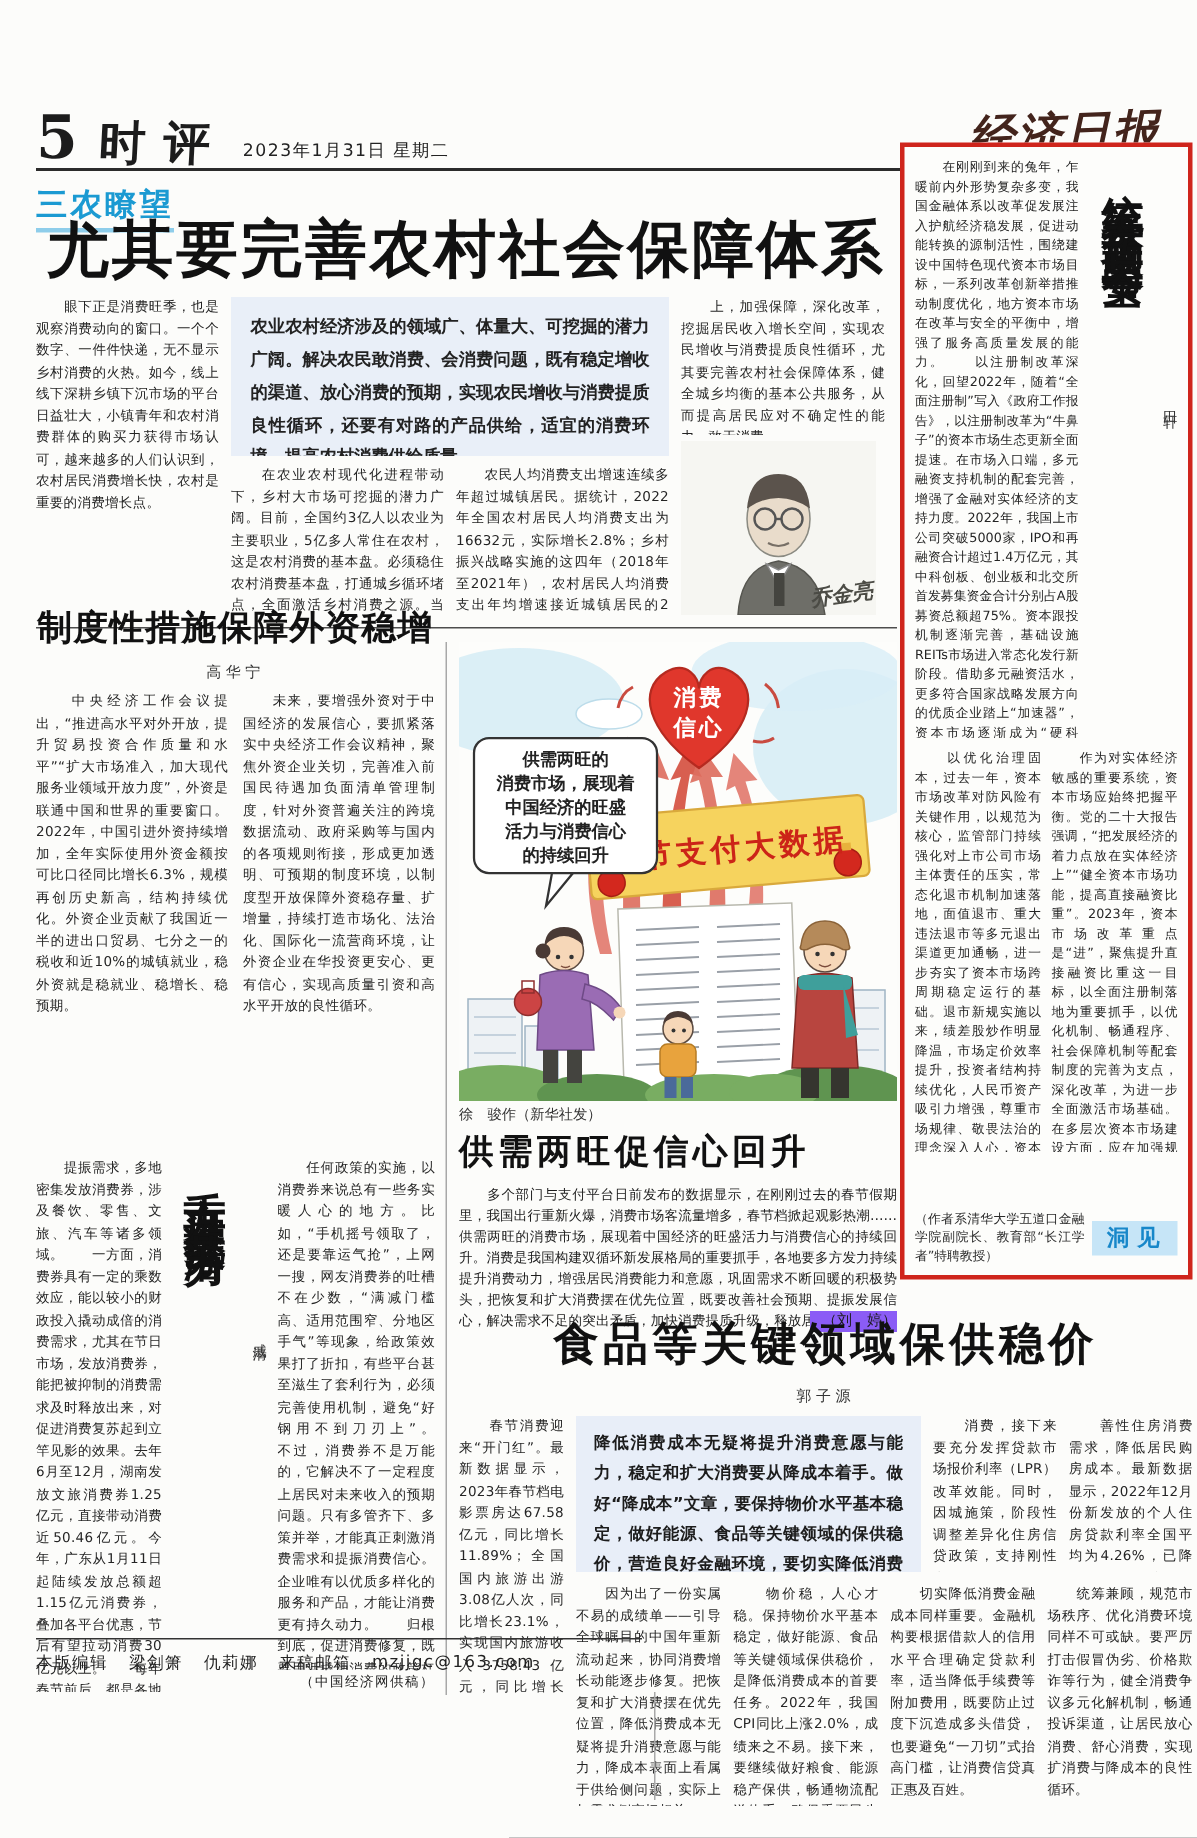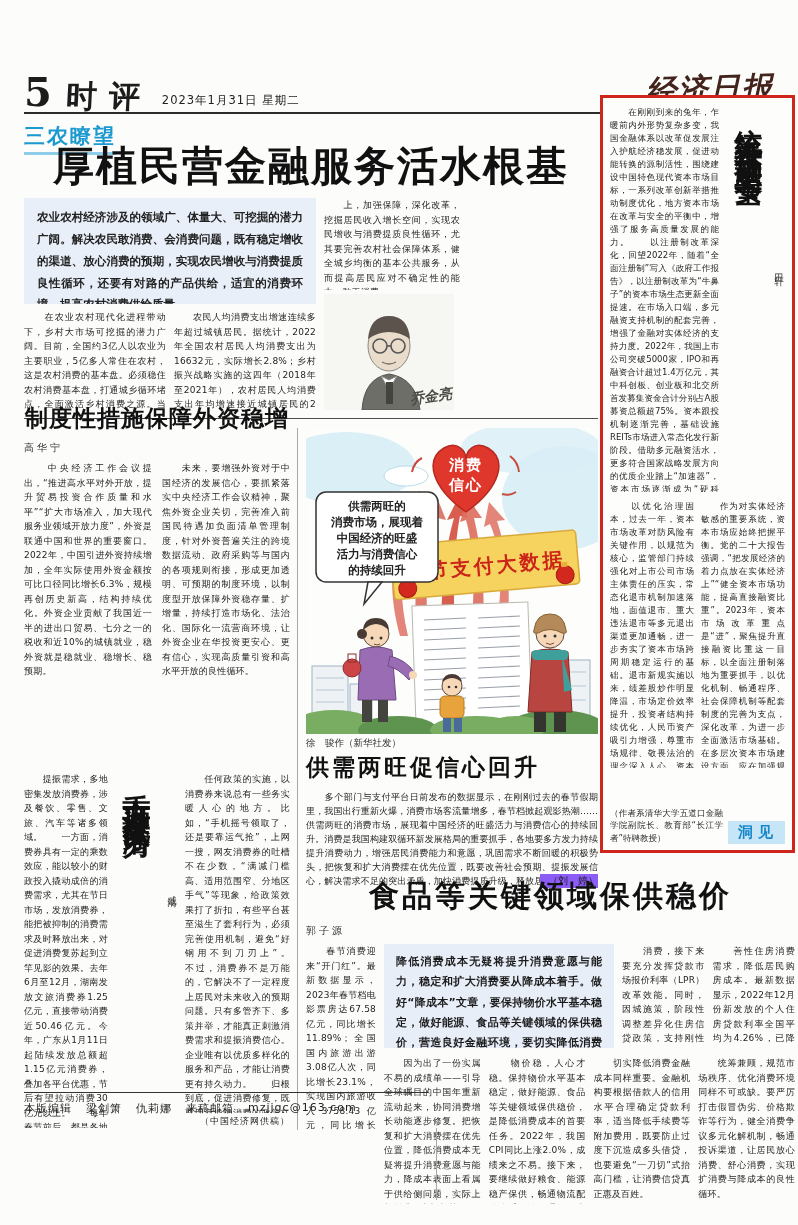--- a/index.html
+++ b/index.html
@@ -33,21 +33,21 @@
   .mc-mid-cols>div{flex:1;}
   .mc-col4{width:136px;display:flex;flex-direction:column;}
   .portrait{margin-top:4px;width:130px;height:116px;background:#f6f6f2;position:relative;}
   .sig{position:absolute;right:2px;bottom:4px;font-family:"DejaVu Serif",serif;font-style:italic;
        font-size:14px;color:#4b4b45;transform:rotate(-8deg);font-weight:bold;}
   .hr1{position:absolute;left:24px;top:418px;width:574px;border-top:1px solid #4d4d4d;}
   .vrule1{position:absolute;left:297px;top:428px;width:1px;height:702px;background:#a8a8a8;}
   
   .foreign{position:absolute;left:24px;top:403px;width:266px;}
   .art-title-m{font-size:23px;font-weight:900;text-align:center;letter-spacing:1px;color:#111;}
-  .byline{font-size:10px;color:#333;margin:7px 0 6px;letter-spacing:3px;}
+  .byline{text-align:center;font-size:10px;color:#333;margin:7px 0 6px;letter-spacing:3px;}
   .two-col{display:flex;gap:10px;}
   .two-col>div{flex:1;}
   .foreign .two-col{height:288px;}
   
   .recovery{position:absolute;left:24px;top:772px;width:266px;height:356px;display:flex;gap:7px;}
   .rec-c1{width:84px;}
   .rec-title{font-size:28px;font-weight:900;letter-spacing:4px;line-height:42px;color:#111;}
   .rec-byline{font-size:9.5px;letter-spacing:2px;color:#333;padding-top:116px;width:14px;}
   .rec-c2{flex:1;display:flex;flex-direction:column;}
   .source-tag{text-align:right;font-size:9px;margin-top:2px;letter-spacing:1px;}
@@ -62,21 +62,21 @@
   
   .capital{position:absolute;left:600px;top:95px;width:195px;height:758px;border:3px solid #cf251c;
            background:#fdfdfb;box-sizing:border-box;padding:8px 7px 6px;display:flex;flex-direction:column;}
   .cap-top{display:flex;height:386px;overflow:hidden;}
   .cap-top-text{flex:1;font-size:8.5px;line-height:13px;text-align:justify;color:#242424;overflow:hidden;}
   .cap-title{width:46px;font-size:28px;font-weight:900;letter-spacing:5px;line-height:46px;color:#111;
              margin-left:6px;}
   .cap-byline{width:14px;font-size:9.5px;letter-spacing:3px;color:#333;padding-top:160px;}
   .cap-bottom{display:flex;gap:7px;margin-top:8px;height:268px;overflow:hidden;}
   .cap-bottom>div{flex:1;font-size:8.5px;line-height:13px;text-align:justify;color:#242424;overflow:hidden;}
-  .cap-foot{margin-top:auto;display:flex;align-items:flex-end;gap:5px;}
+  .cap-foot{margin-top:auto;display:flex;align-items:center;gap:5px;}
   .cap-note{flex:1;font-size:8.5px;line-height:12.5px;text-align:justify;color:#2b2b2b;}
   .badge{background:#c6e5f7;color:#1787c9;font-weight:900;font-size:15px;letter-spacing:5px;
          padding:2px 7px 2px 10px;white-space:nowrap;}
   
   .cost{position:absolute;left:306px;top:876px;width:489px;}
   .cost-title{font-size:30px;font-weight:900;text-align:center;letter-spacing:3px;color:#111;}
   .cost-content{display:flex;gap:8px;margin-top:4px;}
   .cost-colA{width:70px;height:188px;}
   .cost-right{flex:1;display:flex;flex-direction:column;}
   .cost-row1{display:flex;gap:8px;height:104px;overflow:hidden;}
@@ -97,22 +97,23 @@
 
   <div class="header">
     <div class="page-num">5</div>
     <div class="section-name">时评</div>
     <div class="page-date">2023年1月31日 星期二</div>
     <div class="masthead">经济日报</div>
   </div>
 
   <div class="rubric">三农瞭望</div>
 
-  <div class="main-title">厚植民营金融服务活水根基</div>
+  <div class="main-title">尤其要完善农村社会保障体系</div>
   <div class="main-content">
+    <div class="mc-col1 coltxt clip">　　眼下正是消费旺季，也是观察消费动向的窗口。一个个数字、一件件快递，无不显示乡村消费的火热。如今，线上线下深耕乡镇下沉市场的平台日益壮大，小镇青年和农村消费群体的购买力获得市场认可，越来越多的人们认识到，农村居民消费增长快，农村是重要的消费增长点。</div>
     <div class="mc-mid">
       <div class="summary-box">农业农村经济涉及的领域广、体量大、可挖掘的潜力广阔。解决农民敢消费、会消费问题，既有稳定增收的渠道、放心消费的预期，实现农民增收与消费提质良性循环，还要有对路的产品供给，适宜的消费环境，提高农村消费供给质量。</div>
       <div class="mc-mid-cols">
         <div class="coltxt clip">　　在农业农村现代化进程带动下，乡村大市场可挖掘的潜力广阔。目前，全国约3亿人以农业为主要职业，5亿多人常住在农村，这是农村消费的基本盘。必须稳住农村消费基本盘，打通城乡循环堵点，全面激活乡村消费之源。当前，乡镇和村两级市场占我国消费市场的38%，但扩大内需上乡村仍有巨大空间。</div>
         <div class="coltxt clip">　　农民人均消费支出增速连续多年超过城镇居民。据统计，2022年全国农村居民人均消费支出为16632元，实际增长2.8%；乡村振兴战略实施的这四年（2018年至2021年），农村居民人均消费支出年均增速接近城镇居民的2倍，现在农民消费增量已初步显现信心恢复。</div>
       </div>
     </div>
     <div class="mc-col4">
       <div class="coltxt clip" style="height:92px;">　　上，加强保障，深化改革，挖掘居民收入增长空间，实现农民增收与消费提质良性循环，尤其要完善农村社会保障体系，健全城乡均衡的基本公共服务，从而提高居民应对不确定性的能力，敢于消费。</div>
       <div class="portrait">

